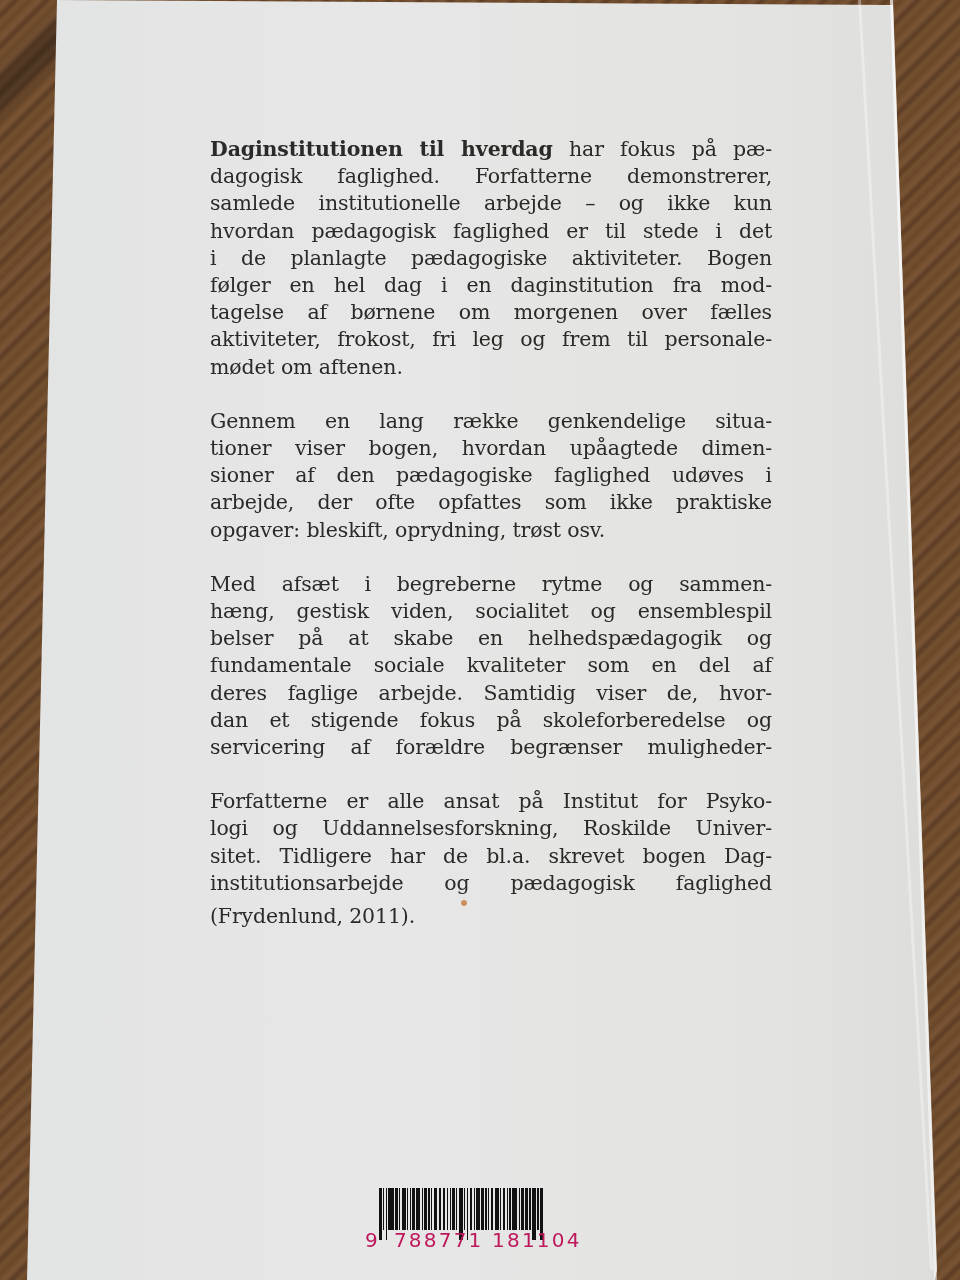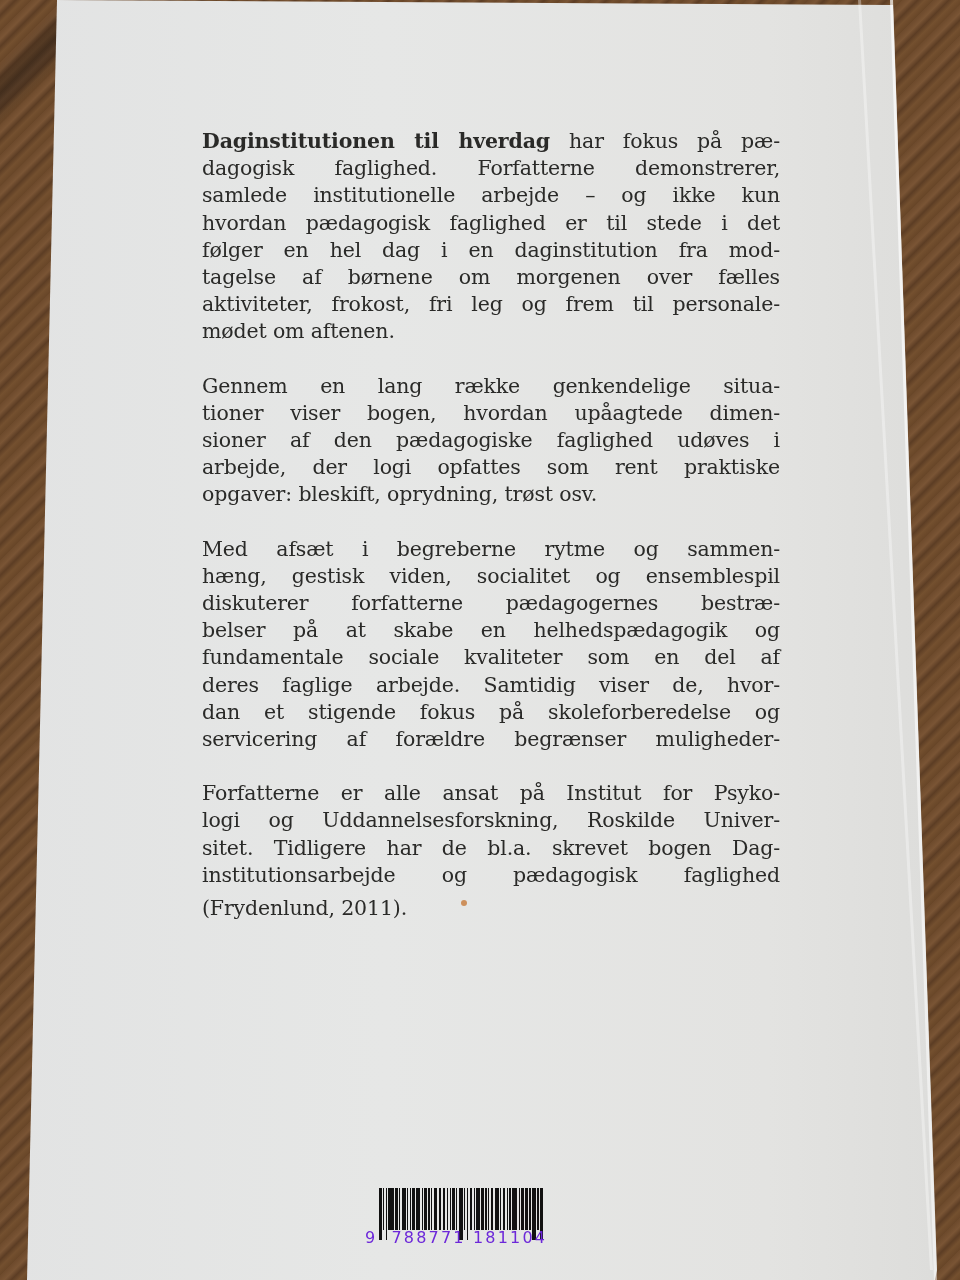--- a/index.html
+++ b/index.html
@@ -48,21 +48,21 @@
       left: 202px;
       top: 128px;
       width: 578px;
       color: #2a2a28;
       font-size: 20.5px;
       line-height: 27.2px;
       letter-spacing: -0.15px;
       text-align: justify;
     }
     .blurb p {
-      margin: 0;
+      margin: 8px;
     }
     .blurb p.para + p.para {
       margin-top: 27px;
     }
     .line {
       display: block;
       white-space: nowrap;
       text-align-last: justify;
       text-align: justify;
     }
@@ -97,22 +97,22 @@
       background: #111;
       height: 42px;
       margin-right: 1.4px;
     }
     .bar.guard { height: 52px; }
     .barcode-digits {
       position: absolute;
       top: 40px;
       left: -10px;
       font-family: "DejaVu Sans", "Liberation Sans", sans-serif;
-      font-size: 16px;
-      color: #6d28d9;
+      font-size: 20px;
+      color: #be185d;
       letter-spacing: 2.2px;
       white-space: nowrap;
     }
     .barcode-digits .first {
       margin-right: 14px;
     }
   </style>
 </head>
 <body>
 
@@ -122,38 +122,38 @@
 <div class="book-fold"></div>
 <div class="book-spine-highlight"></div>
 
 <div class="blurb">
 
   <p class="para">
     <span class="line"><span class="bold">Daginstitutionen til hverdag</span><span> har fokus på pæ-</span></span>
     <span class="line">dagogisk faglighed. Forfatterne demonstrerer,</span>
     <span class="line">samlede institutionelle arbejde – og ikke kun</span>
     <span class="line">hvordan pædagogisk faglighed er til stede i det</span>
+    <span class="line">i de planlagte pædagogiske aktiviteter. Bogen</span>
     <span class="line">følger en hel dag i en daginstitution fra mod-</span>
     <span class="line">tagelse af børnene om morgenen over fælles</span>
     <span class="line">aktiviteter, frokost, fri leg og frem til personale-</span>
     <span class="line last">mødet om aftenen.</span>
   </p>
 
   <p class="para">
     <span class="line">Gennem en lang række genkendelige situa-</span>
     <span class="line">tioner viser bogen, hvordan upåagtede dimen-</span>
     <span class="line">sioner af den pædagogiske faglighed udøves i</span>
-    <span class="line">arbejde, der logi opfattes som rent praktiske</span>
+    <span class="line">arbejde, der ofte opfattes som ikke praktiske</span>
     <span class="line last">opgaver: bleskift, oprydning, trøst osv.</span>
   </p>
 
   <p class="para">
     <span class="line">Med afsæt i begreberne rytme og sammen-</span>
     <span class="line">hæng, gestisk viden, socialitet og ensemblespil</span>
-    <span class="line">diskuterer forfatterne pædagogernes bestræ-</span>
     <span class="line">belser på at skabe en helhedspædagogik og</span>
     <span class="line">fundamentale sociale kvaliteter som en del af</span>
     <span class="line">deres faglige arbejde. Samtidig viser de, hvor-</span>
     <span class="line">dan et stigende fokus på skoleforberedelse og</span>
     <span class="line">servicering af forældre begrænser muligheder-</span>
   </p>
 
   <p class="para">
     <span class="line">Forfatterne er alle ansat på Institut for Psyko-</span>
     <span class="line">logi og Uddannelsesforskning, Roskilde Univer-</span>

